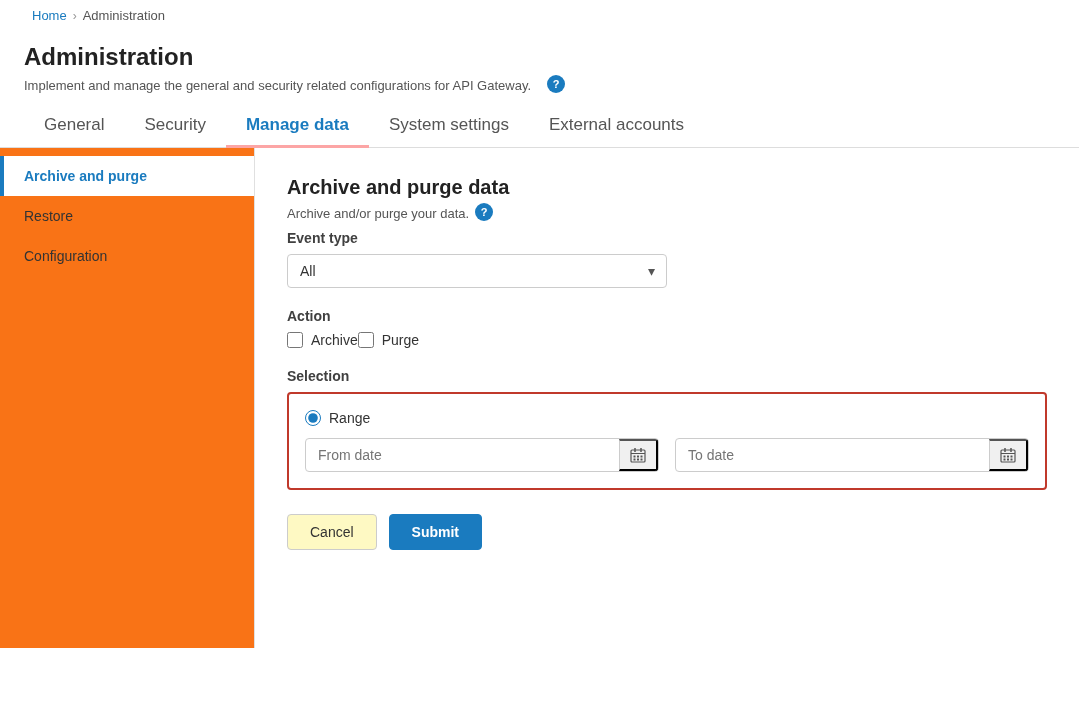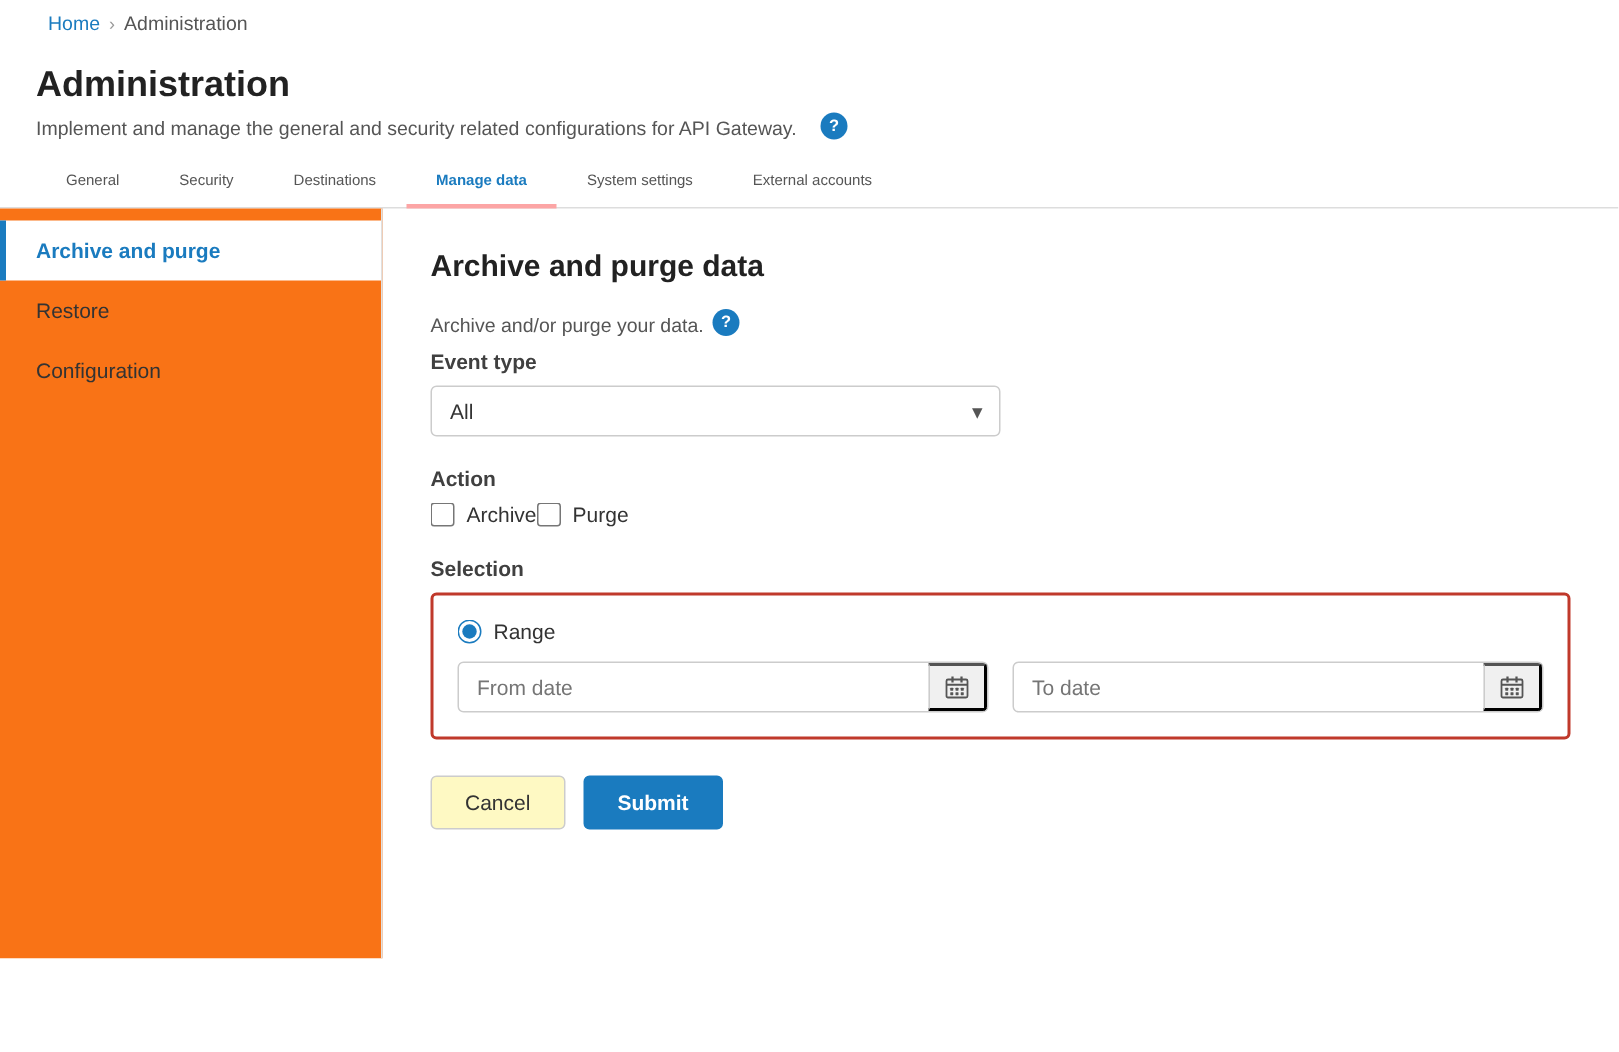--- a/index.html
+++ b/index.html
@@ -10,34 +10,34 @@
     .breadcrumb a { color: #1a7bbf; text-decoration: none; }
     .breadcrumb .sep { color: #999; font-size: 12px; }
 
     
     .page-header { padding: 12px 24px 0 24px; }
     .page-header h1 { font-size: 24px; font-weight: 600; color: #222; margin-bottom: 4px; }
     .page-header p { font-size: 13px; color: #555; display: flex; align-items: flex-end; gap: 16px; }
 
     
     .top-nav { display: flex; border-bottom: 1px solid #ddd; padding: 0 24px; margin-top: 12px; }
-    .top-nav .tab { padding: 10px 20px; cursor: pointer; color: #555; font-size: 10px; border-bottom: 3px solid transparent; margin-bottom: -1px; text-decoration: none; }
+    .top-nav .tab { padding: 10px 20px; cursor: pointer; color: #555; font-size: 17px; border-bottom: 3px solid transparent; margin-bottom: -1px; text-decoration: none; }
     .top-nav .tab.active { color: #1a7bbf; border-bottom: 3px solid #fca5a5; font-weight: 600; }
 
     
     .layout { display: flex; min-height: 500px; }
 
     
     .sidebar { width: 255px; background: #f97316; border-right: 1px solid #e0e0e0; padding: 8px 0; flex-shrink: 0; }
     .sidebar-item { padding: 12px 20px; cursor: pointer; color: #333; font-size: 14px; border-left: 4px solid transparent; }
     .sidebar-item.active { background: #fff; border-left: 4px solid #1a7bbf; font-weight: 600; color: #1a7bbf; }
 
     
     .main { flex: 1; padding: 28px 32px; }
-    .section-title { font-size: 20px; font-weight: 600; color: #222; margin-bottom: 16px; }
+    .section-title { font-size: 20px; font-weight: 600; color: #222; margin-bottom: 4px; }
     .section-subtitle { font-size: 13px; color: #555; display: flex; align-items: flex-end; gap: 6px; margin-bottom: 9px; }
 
     
     .form-group { margin-bottom: 20px; }
     .form-label { font-size: 14px; font-weight: 600; color: #404040; margin-bottom: 8px; display: block; }
 
     
     .select-wrapper { position: relative; width: 380px; }
     .select-wrapper select { width: 100%; padding: 8px 36px 8px 12px; border: 1px solid #ccc; border-radius: 4px; appearance: none; background: #fff; font-size: 14px; color: #333; cursor: pointer; }
     .select-wrapper .chevron { position: absolute; right: 12px; top: 50%; transform: translateY(-50%); pointer-events: none; color: #555; }
@@ -82,21 +82,20 @@
   <h1>Administration</h1>
   <p>
     <span>Implement and manage the general and security related configurations for API Gateway.</span>
     <span class="help-icon">?</span>
   </p>
 </div>
 
 <nav class="top-nav">
   <a class="tab" href="#">General</a>
   <a class="tab" href="#">Security</a>
-  <a class="tab" href="#">Destinations</a>
   <a class="tab active" href="#">Manage data</a>
   <a class="tab" href="#">System settings</a>
   <a class="tab" href="#">External accounts</a>
 </nav>
 
 <div class="layout">
 
   <aside class="sidebar">
     <div class="sidebar-item active">Archive and purge</div>
     <div class="sidebar-item">Restore</div>

